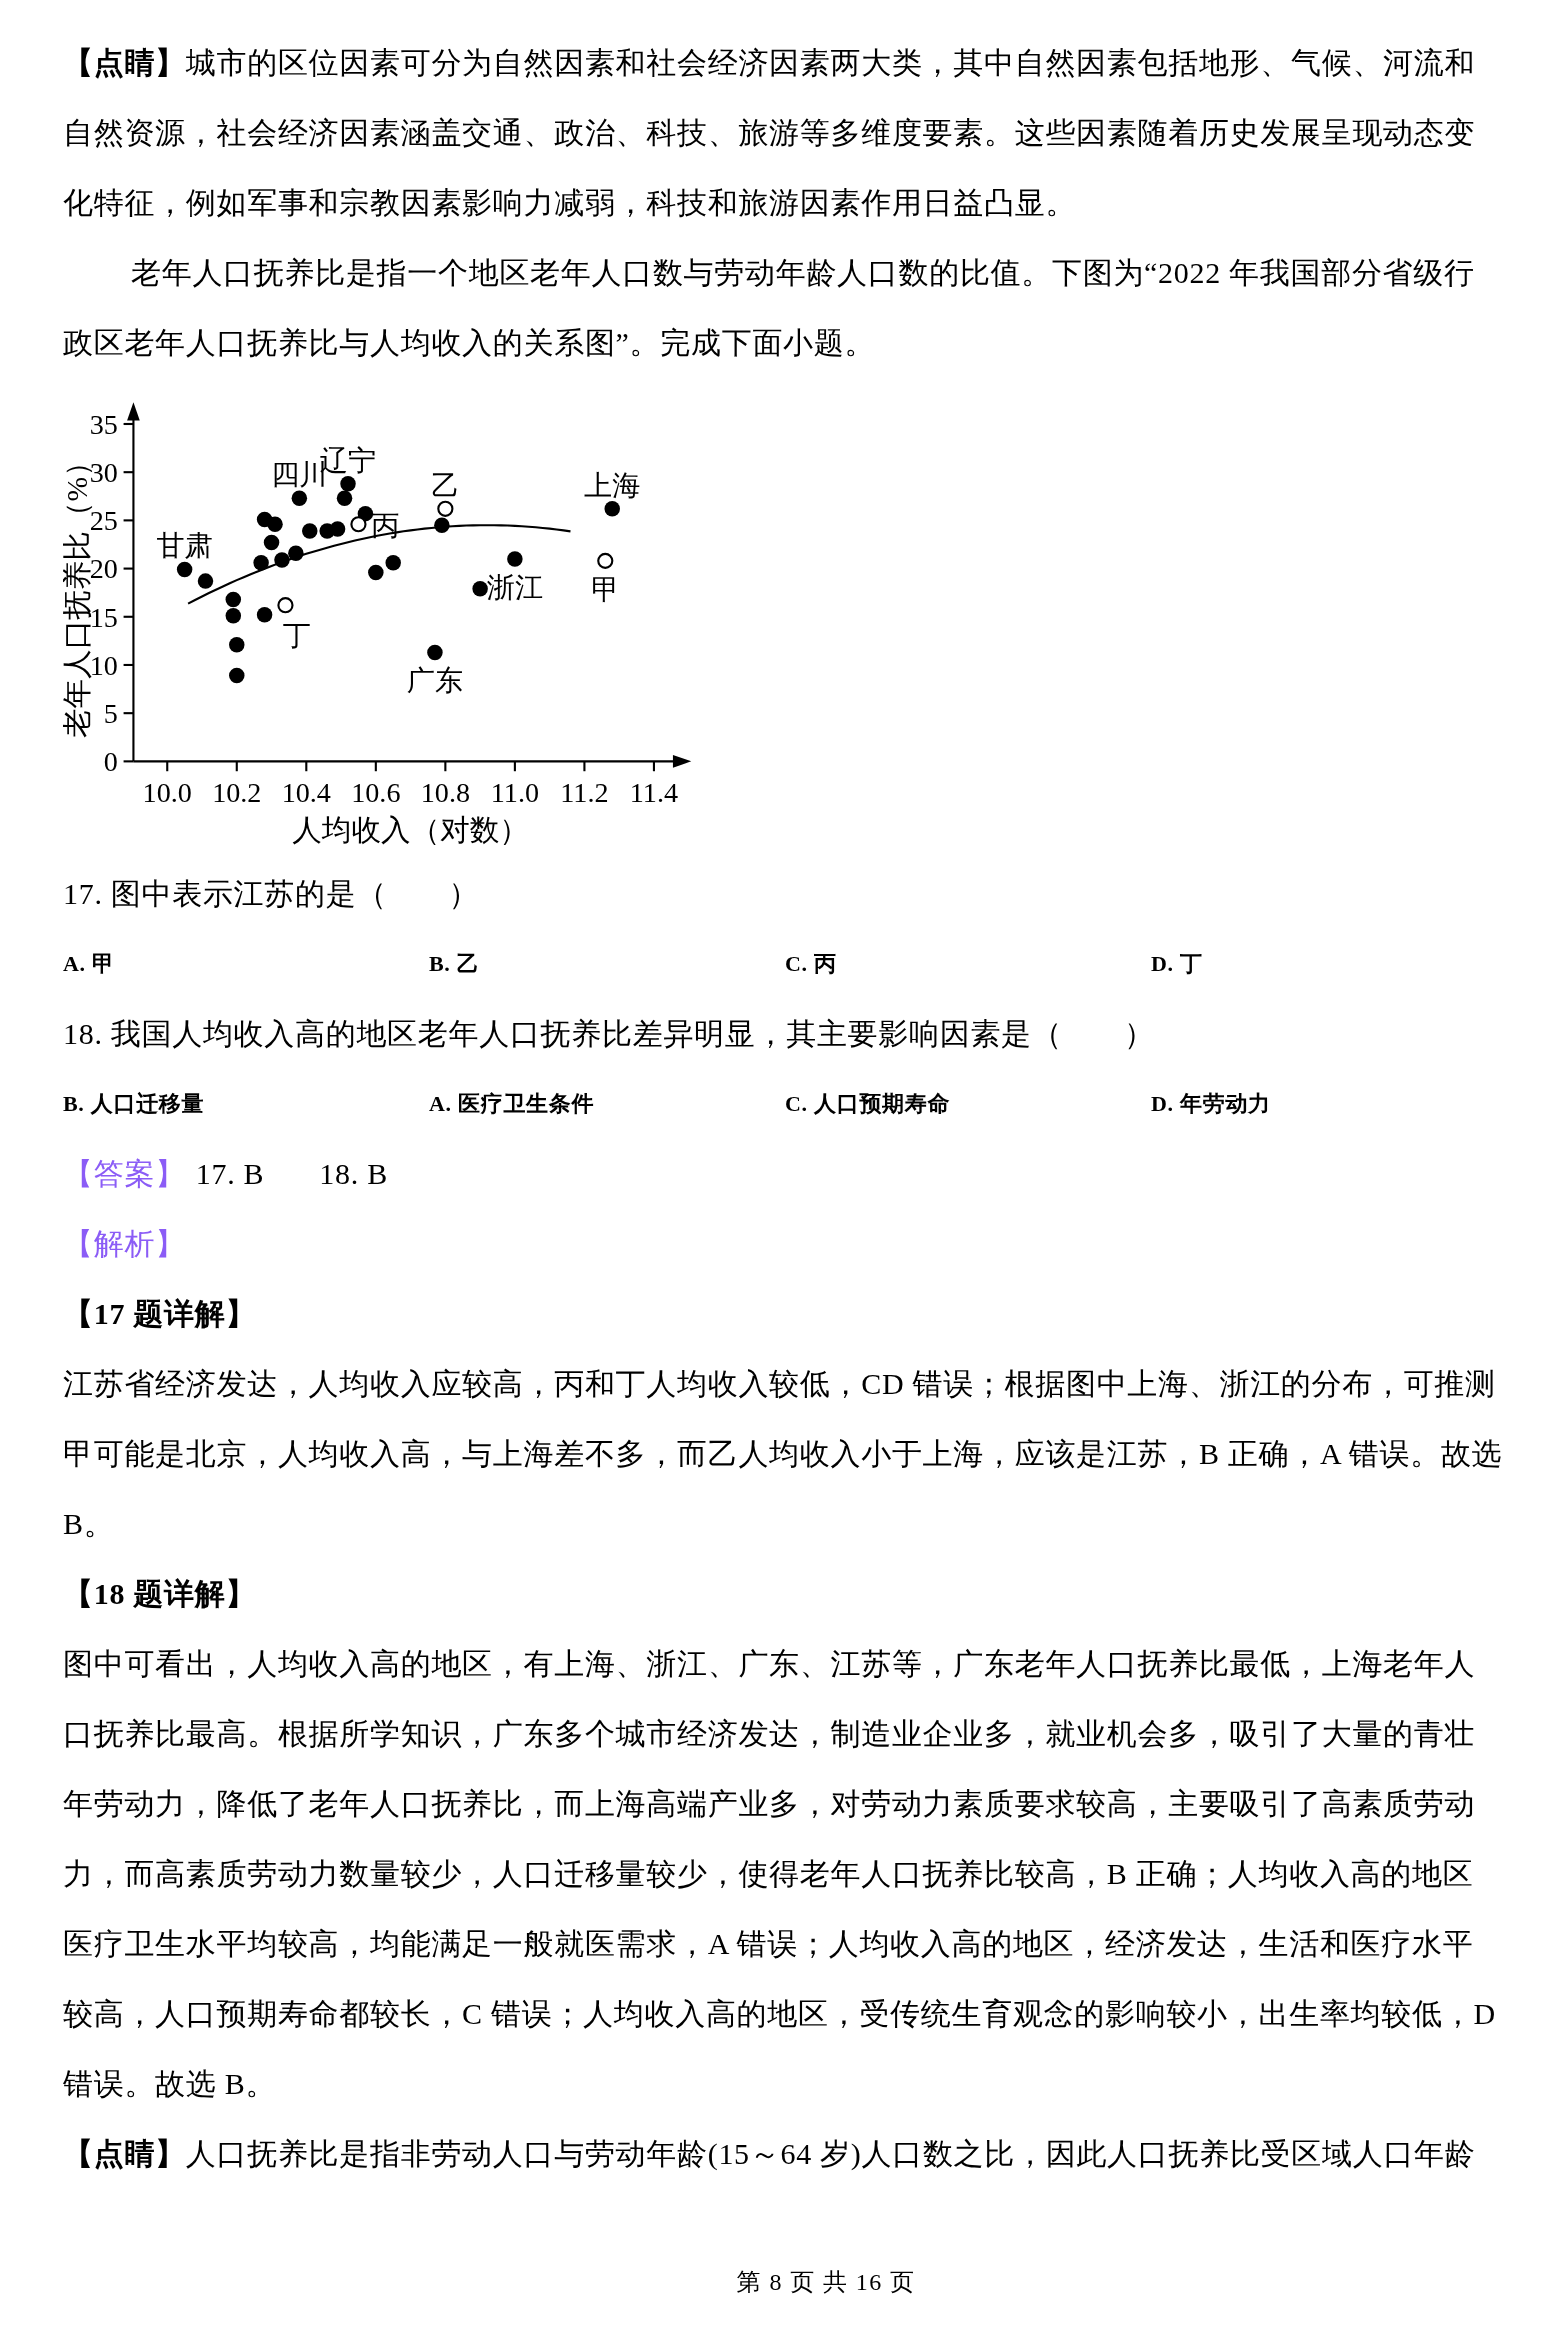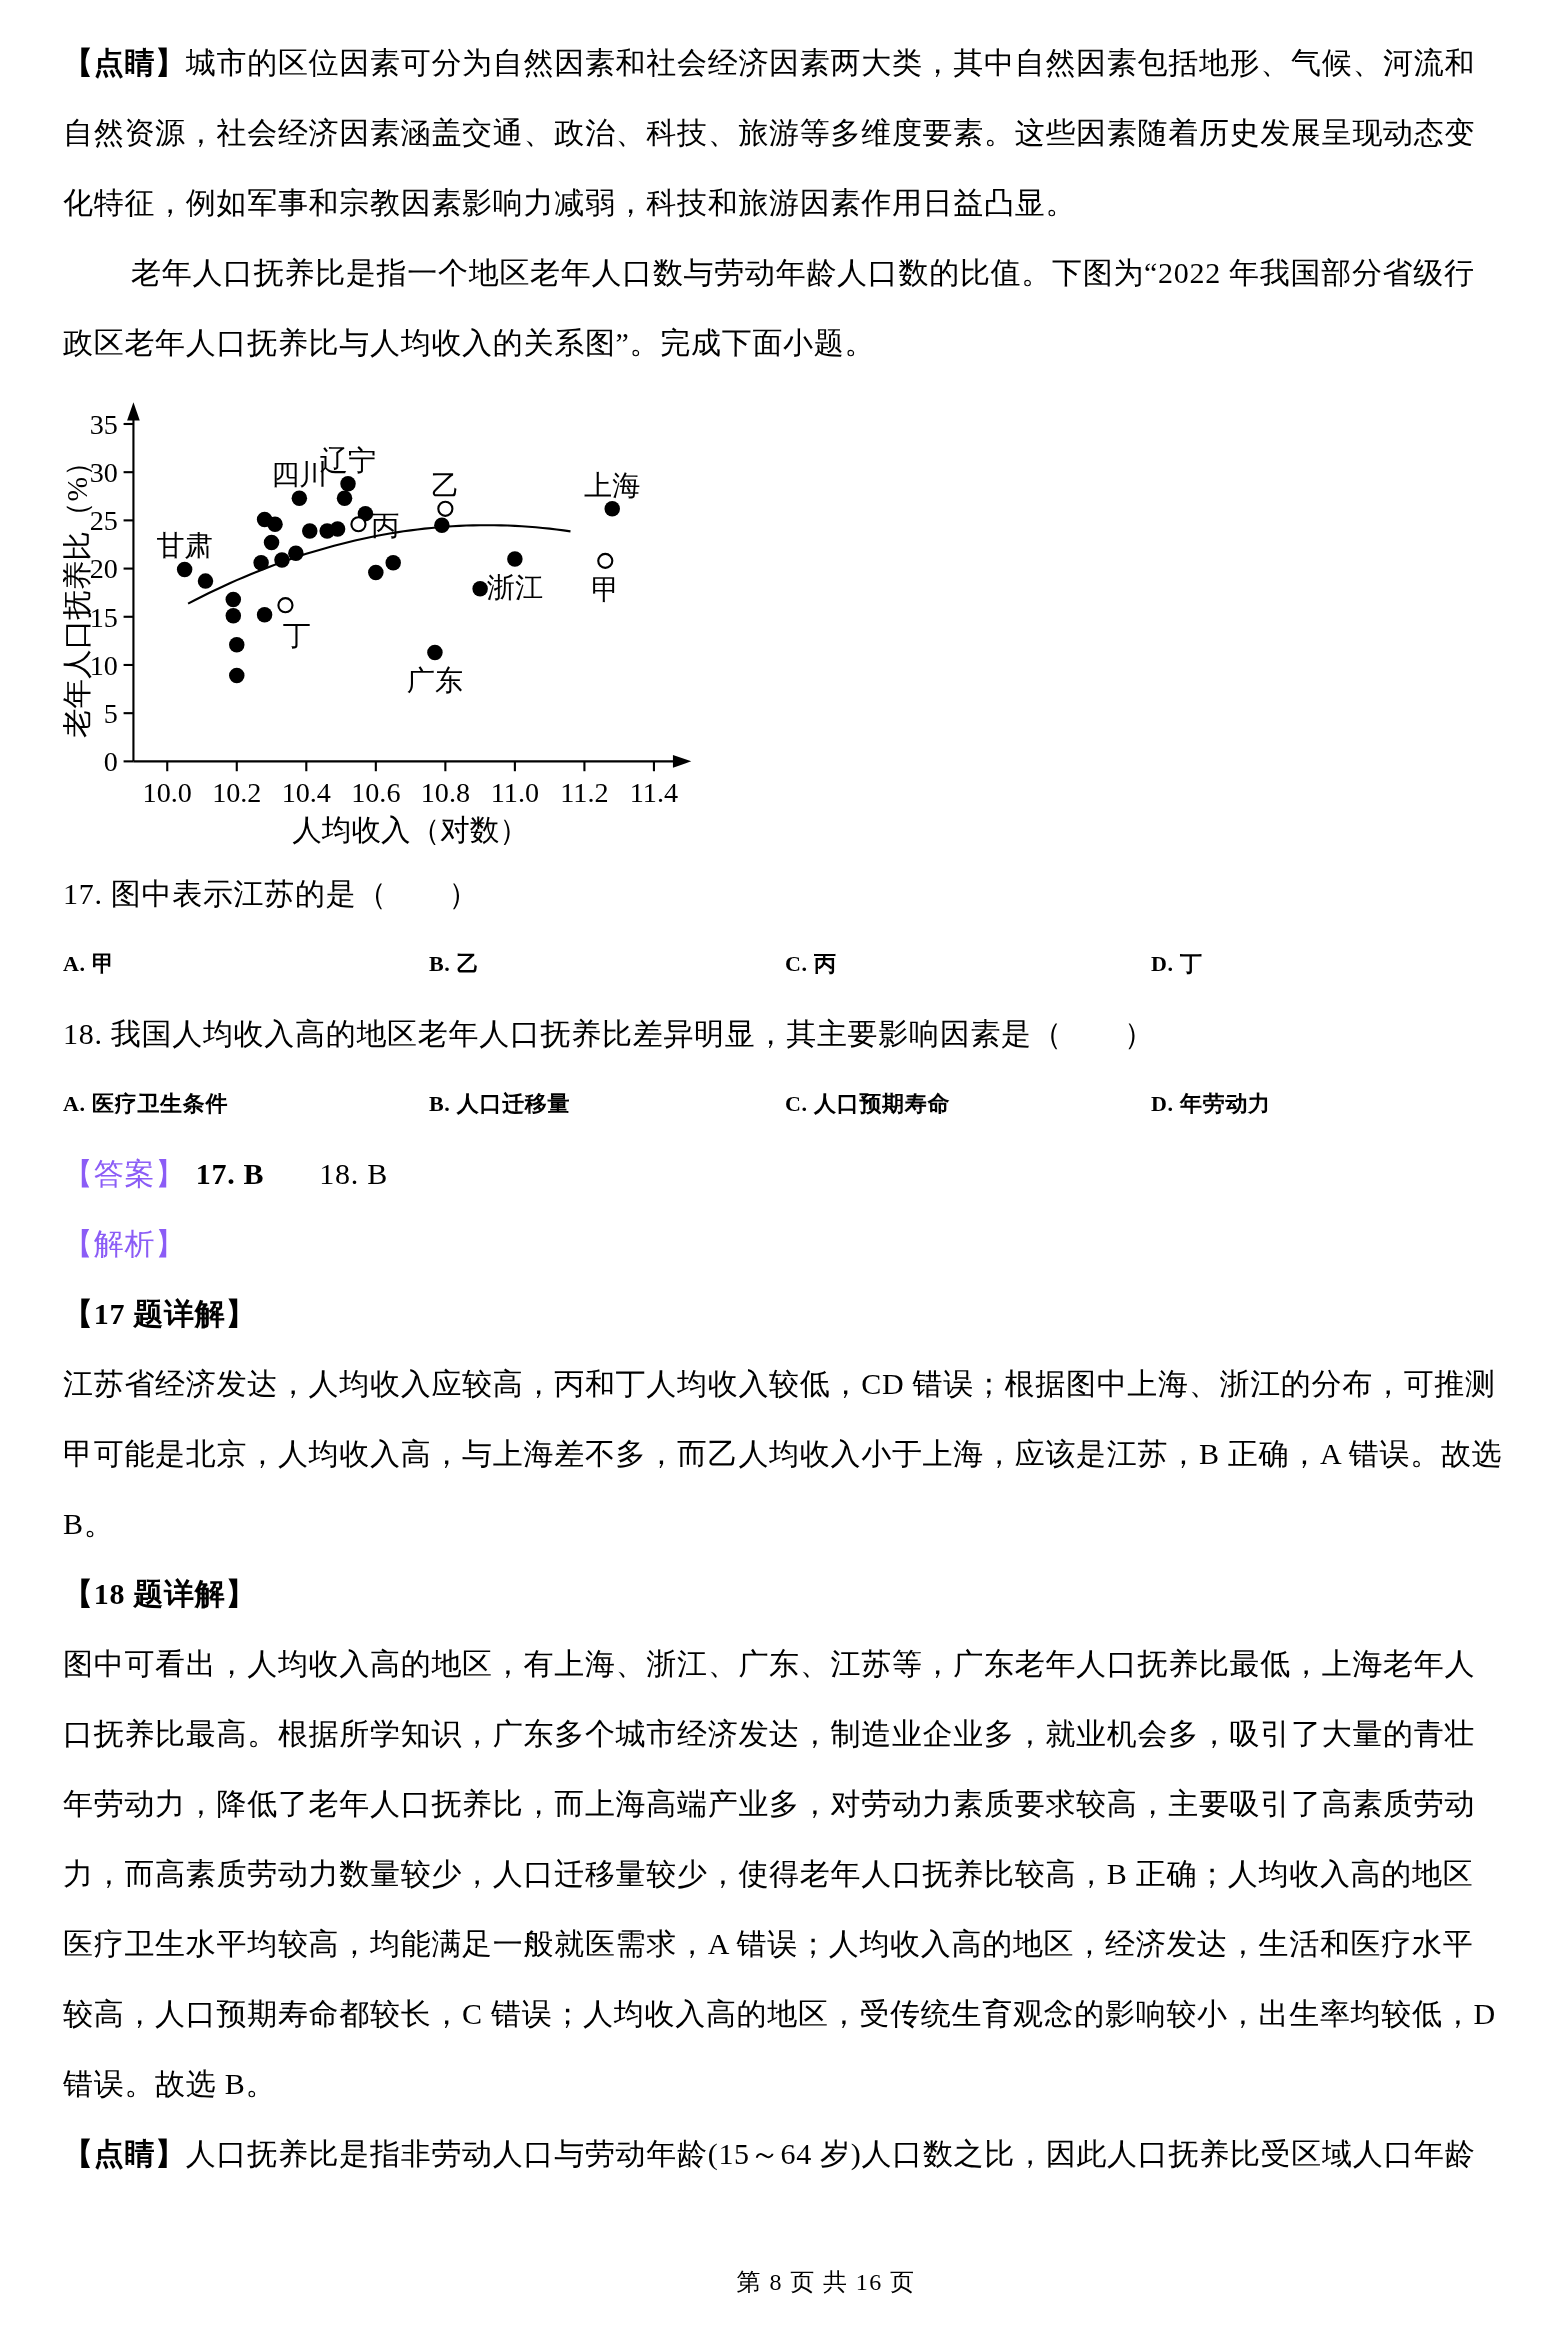--- a/index.html
+++ b/index.html
@@ -12,21 +12,21 @@
   .line,.para{
     font-size:30px;line-height:70px;white-space:pre-line;
     text-align:left;letter-spacing:0.7px;
   }
   .para{margin:0;font-family:Liberation Serif, serif;}
   .indent2{text-indent:68px;}
   .b{font-weight:bold;}
   .graytag{font-weight:normal;color:#8b5cf6;margin-top:26px;}
   .opts{display:grid;grid-template-columns:366px 356px 366px auto;
     font-size:22px;line-height:70px;letter-spacing:0.7px;font-weight:bold;}
-  .ans-first{margin-left:10px;font-weight:bold;}
+  .ans-first{margin-left:10px;}
   .ans-second{margin-left:55px;}
   #chart{margin:10px 0 4.2px 0;}
   .footer{
     position:absolute;bottom:44px;left:0;width:100%;
     text-align:center;font-size:24px;letter-spacing:1.4px;padding-left:43px;
   }
 </style>
 </head>
 <body>
 
@@ -127,22 +127,22 @@
   <div class="opts">
     <span>A. 甲</span>
     <span>B. 乙</span>
     <span>C. 丙</span>
     <span>D. 丁</span>
   </div>
 
   <div class="line">18. 我国人均收入高的地区老年人口抚养比差异明显，其主要影响因素是（　　）</div>
 
   <div class="opts">
+    <span>B. 人口迁移量</span>
     <span>A. 医疗卫生条件</span>
-    <span>B. 人口迁移量</span>
     <span>C. 人口预期寿命</span>
     <span>D. 年劳动力</span>
   </div>
 
   <div class="line"><span class="graytag">【答案】</span><span class="ans-first">17. B</span><span class="ans-second">18. B</span></div>
 
   <div class="line"><span class="graytag">【解析】</span></div>
 
   <div class="line b">【17 题详解】</div>
 

